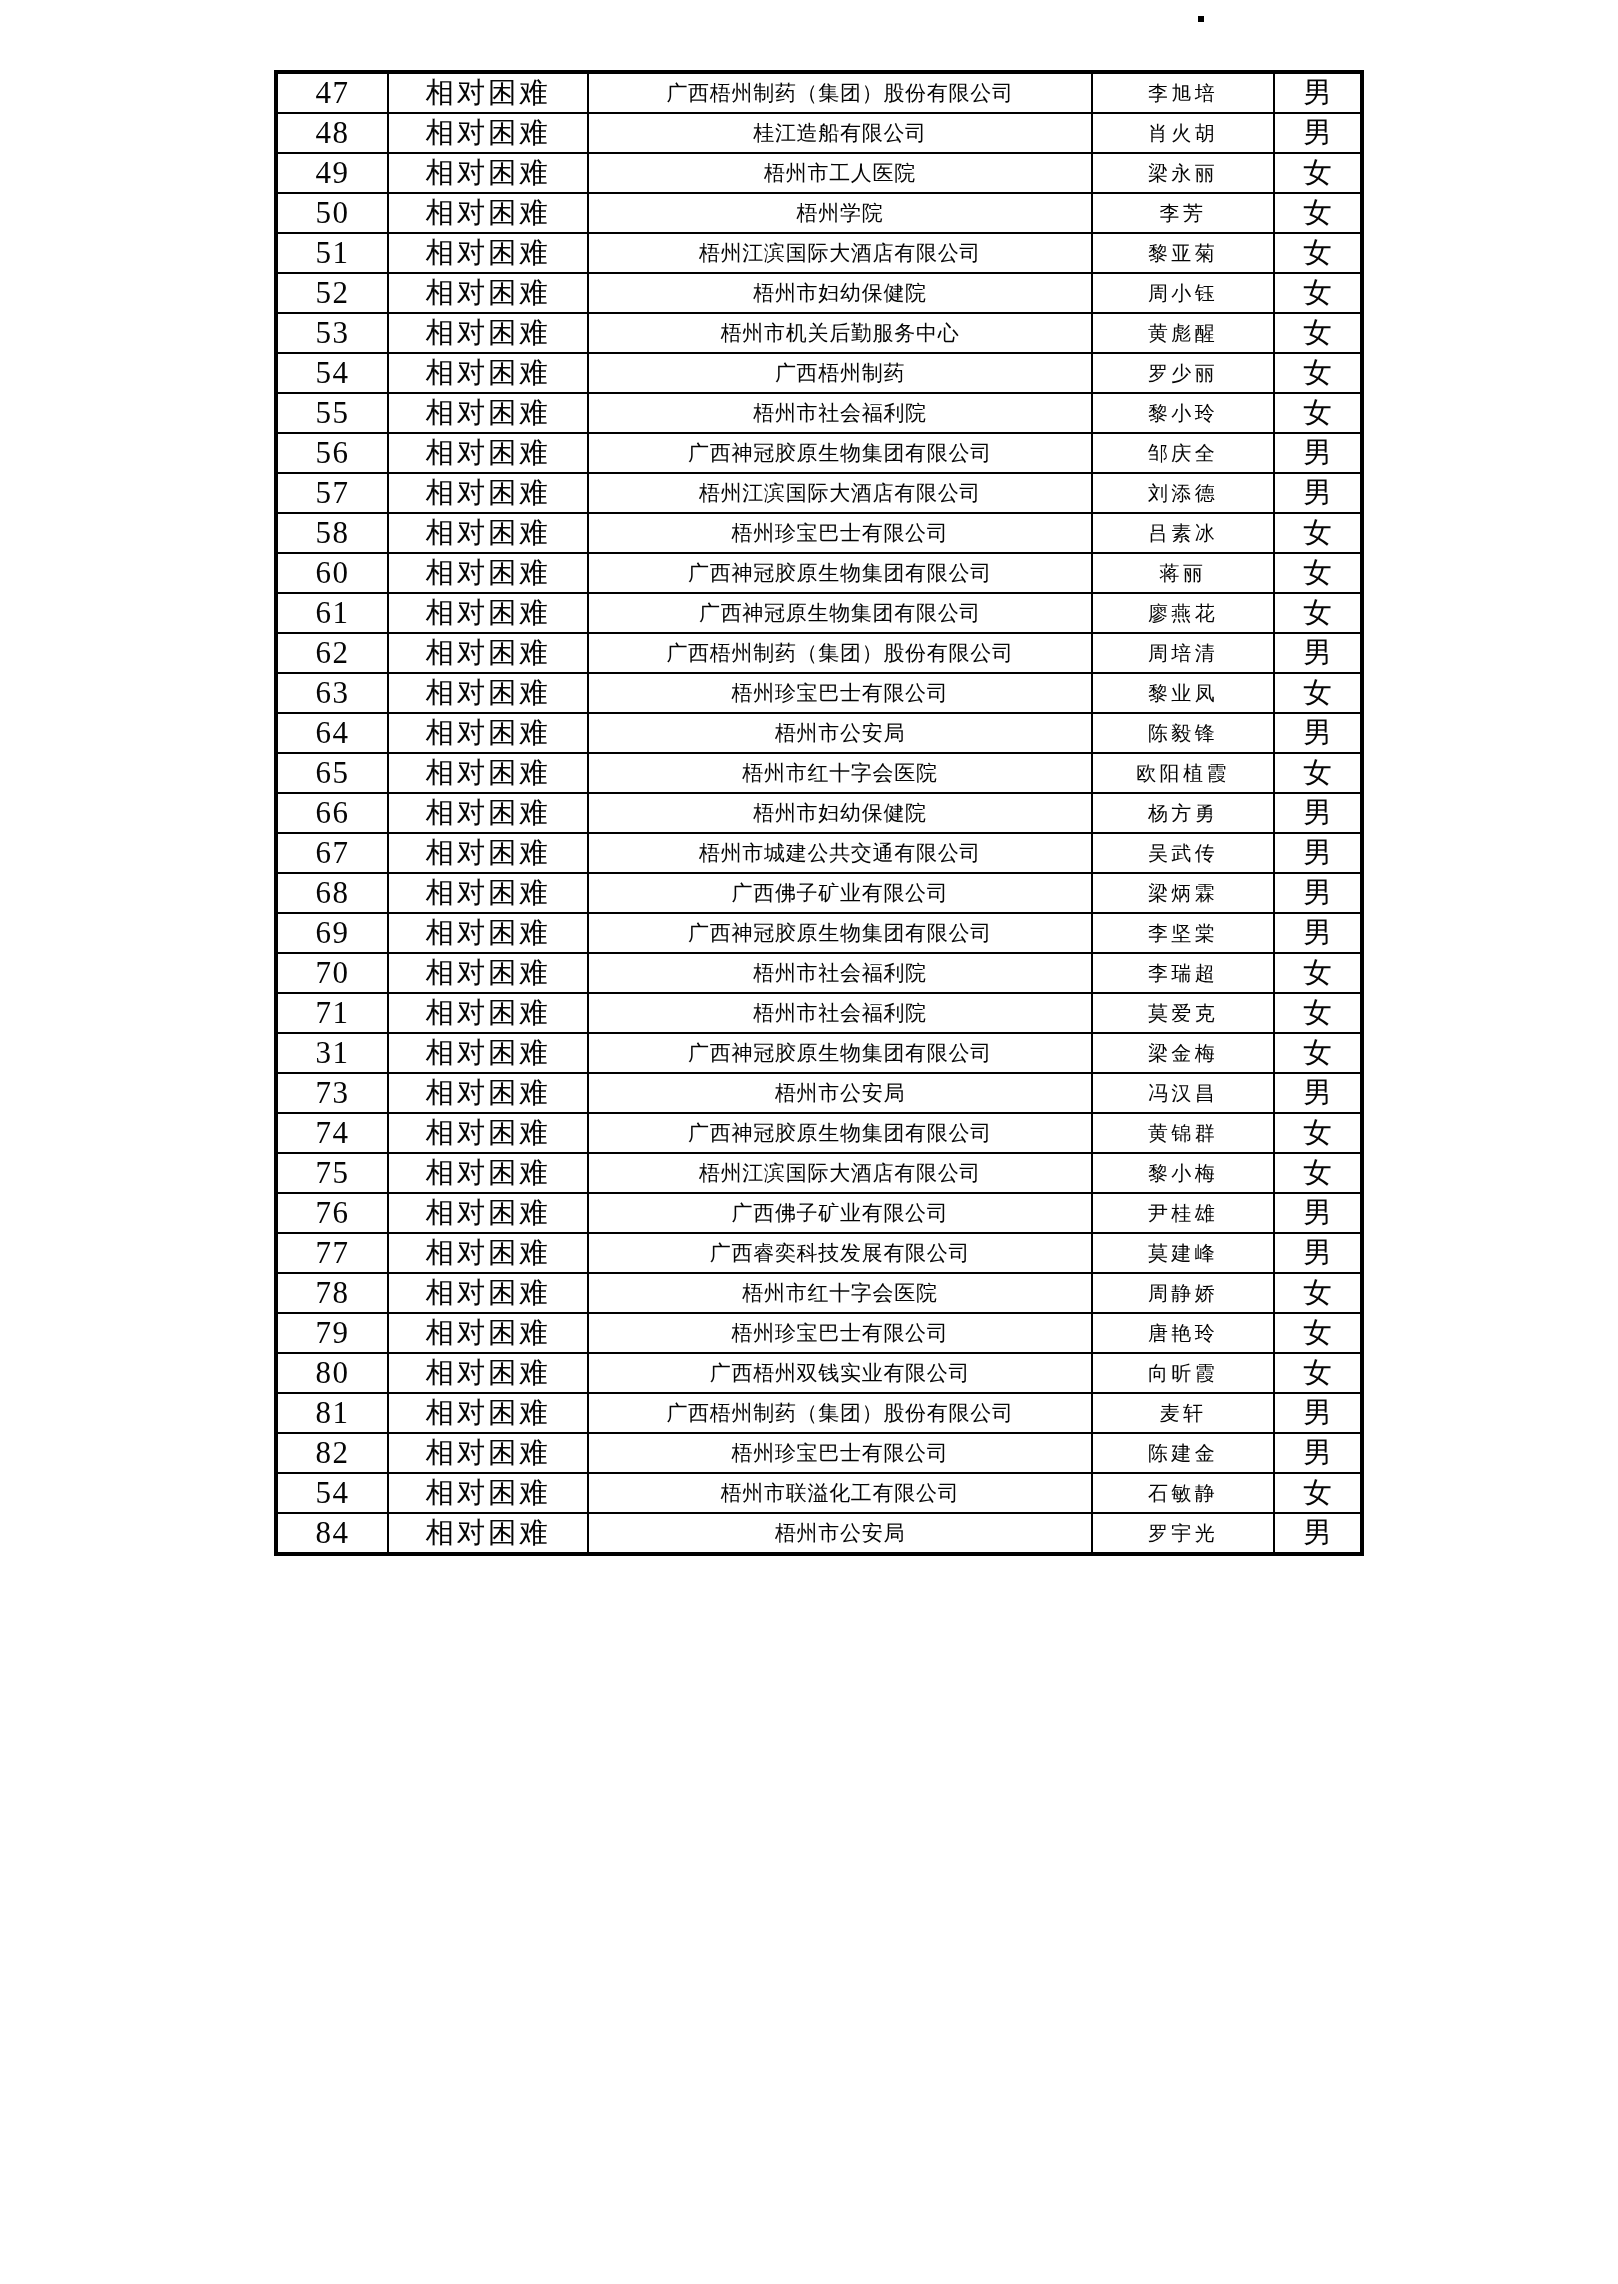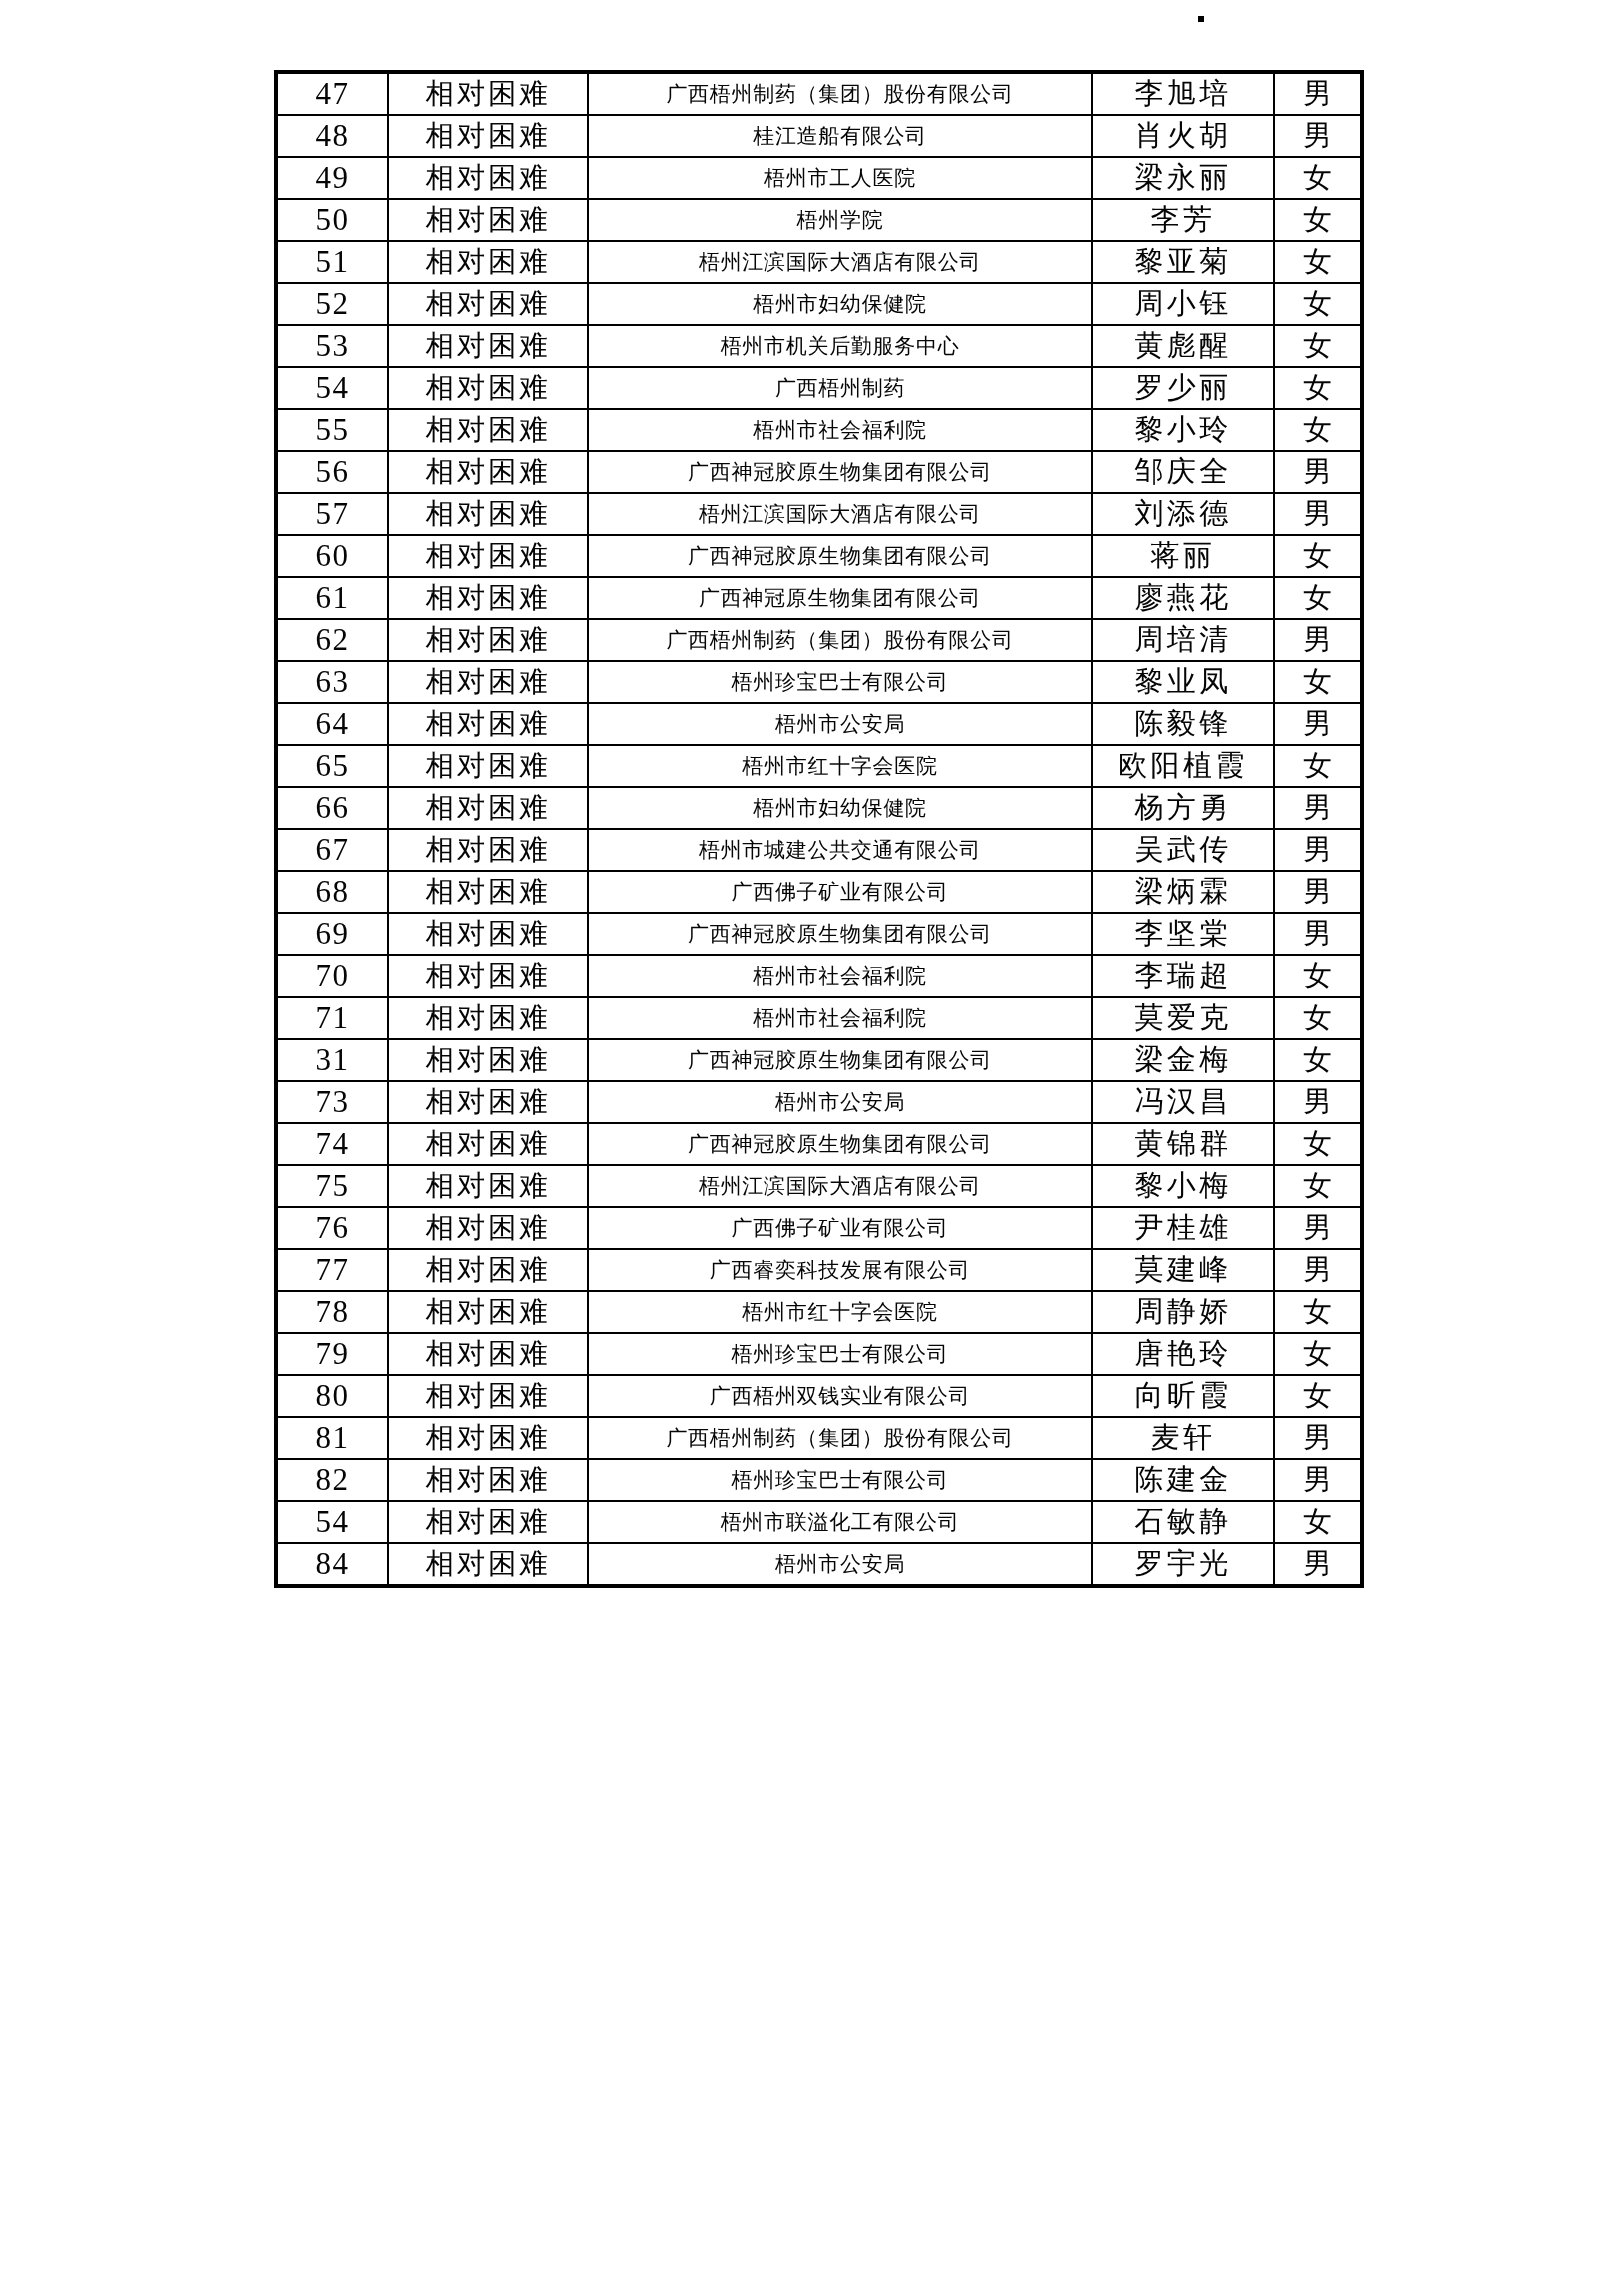--- a/index.html
+++ b/index.html
@@ -50,21 +50,21 @@
   }
   td.c-status {
     font-size: 28.5px;
     letter-spacing: 2.7px;
   }
   td.c-company {
     font-size: 21px;
     letter-spacing: 0.7px;
   }
   td.c-name {
-    font-size: 29px;
+    font-size: 20px;
     letter-spacing: 3.4px;
   }
   td.c-gender {
     font-size: 28.5px;
   }
 </style>
 </head>
 <body>
 
 <div class="page">
@@ -149,20 +149,27 @@
           <td class="c-gender">男</td>
         </tr>
         <tr>
           <td class="c-no">57</td>
           <td class="c-status">相对困难</td>
           <td class="c-company">梧州江滨国际大酒店有限公司</td>
           <td class="c-name">刘添德</td>
           <td class="c-gender">男</td>
         </tr>
         <tr>
+          <td class="c-no">58</td>
+          <td class="c-status">相对困难</td>
+          <td class="c-company">梧州珍宝巴士有限公司</td>
+          <td class="c-name">吕素冰</td>
+          <td class="c-gender">女</td>
+        </tr>
+        <tr>
           <td class="c-no">60</td>
           <td class="c-status">相对困难</td>
           <td class="c-company">广西神冠胶原生物集团有限公司</td>
           <td class="c-name">蒋丽</td>
           <td class="c-gender">女</td>
         </tr>
         <tr>
           <td class="c-no">61</td>
           <td class="c-status">相对困难</td>
           <td class="c-company">广西神冠原生物集团有限公司</td>

